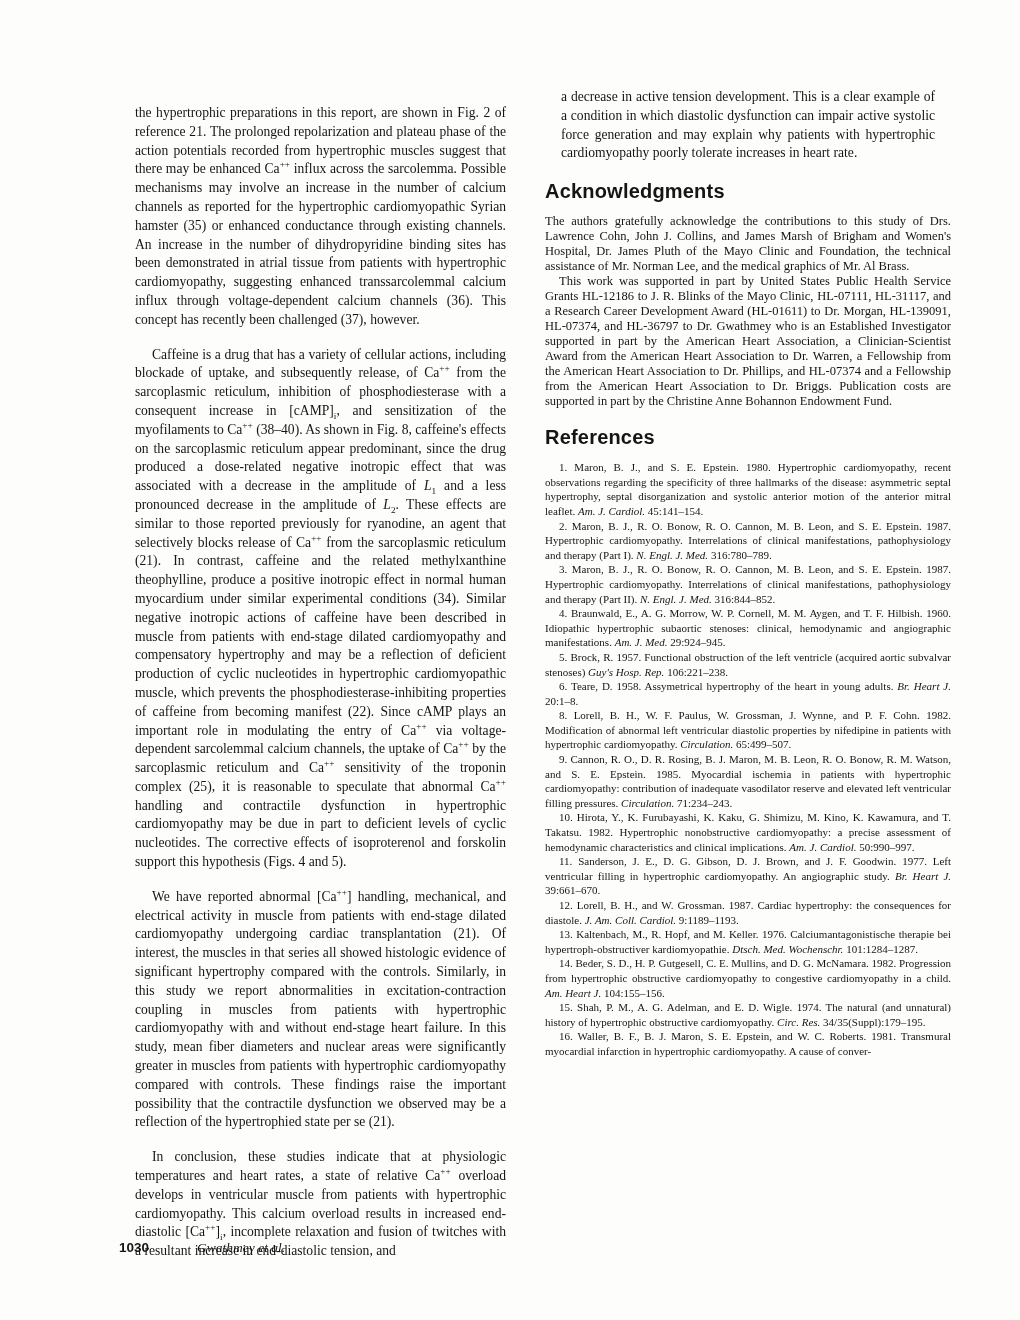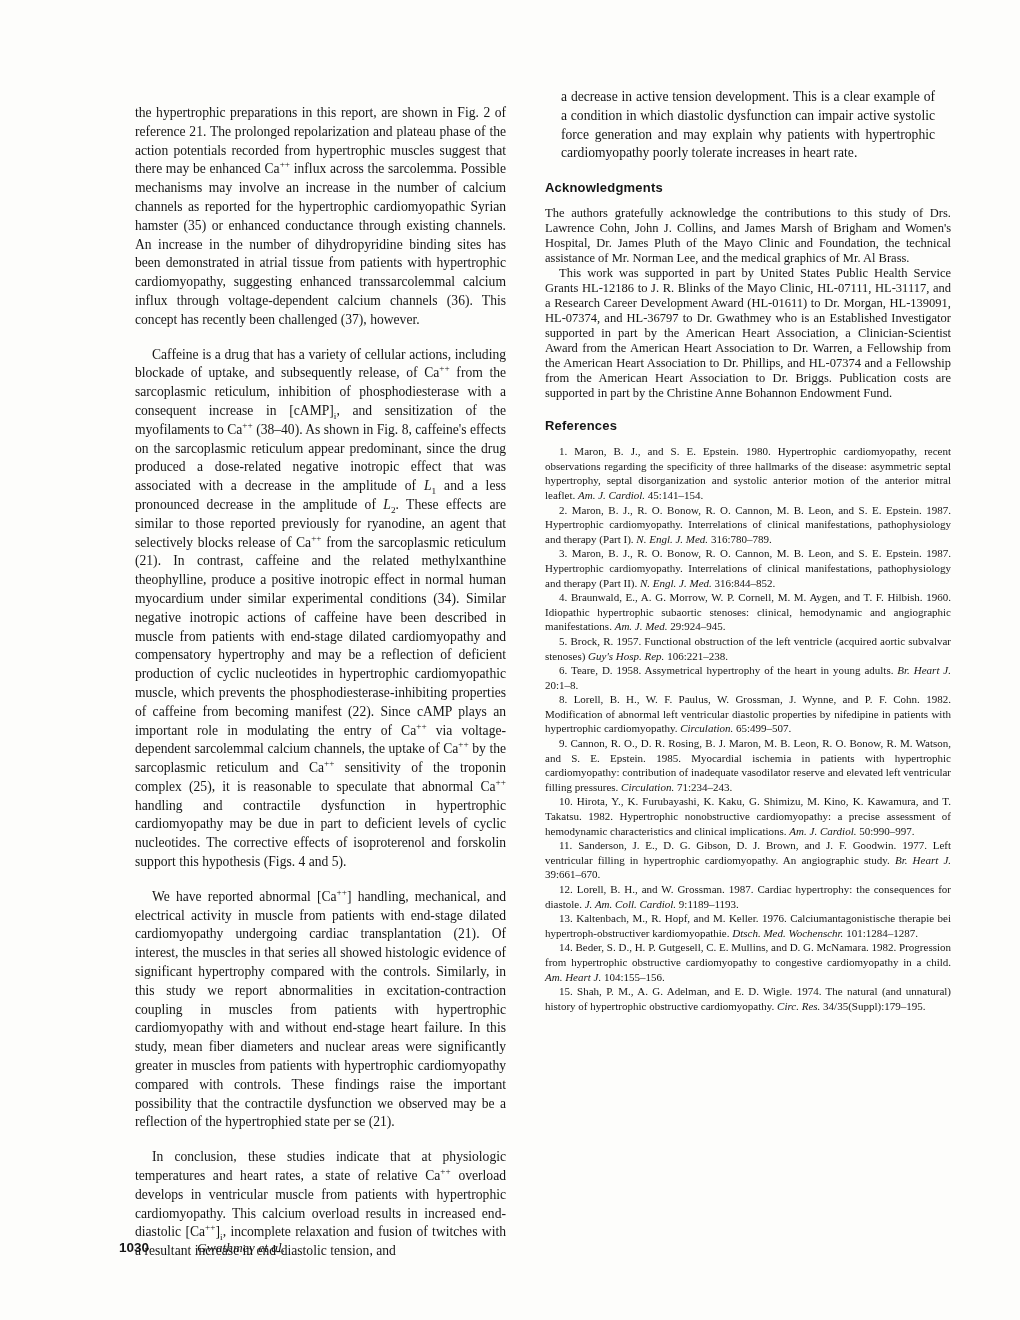--- a/index.html
+++ b/index.html
@@ -20,21 +20,21 @@
   #left-col  { left: 119px; top: 88px; width: 403px; }
   #right-col { left: 545px; top: 72px; width: 406px; }
   p.body {
     font-size: 13.6px;
     line-height: 18.8px;
     margin: 16px;
   }
   p.indent { text-indent: 17px; }
   .sect-heading {
     font-family: "Liberation Sans", sans-serif;
-    font-size: 13px;
+    font-size: 20px;
     font-weight: 700;
     text-align: left;
     margin: 17px 0 11px 0;
     letter-spacing: 0.2px;
   }
   .ack p {
     font-size: 12.5px;
     line-height: 15px;
     margin: 0;
   }
@@ -92,20 +92,21 @@
       <p class="ref">5. Brock, R. 1957. Functional obstruction of the left ventricle (acquired aortic subvalvar stenoses) <i>Guy's Hosp. Rep.</i> 106:221–238.</p>
       <p class="ref">6. Teare, D. 1958. Assymetrical hypertrophy of the heart in young adults. <i>Br. Heart J.</i> 20:1–8.</p>
       <p class="ref">8. Lorell, B. H., W. F. Paulus, W. Grossman, J. Wynne, and P. F. Cohn. 1982. Modification of abnormal left ventricular diastolic properties by nifedipine in patients with hypertrophic cardiomyopathy. <i>Circulation.</i> 65:499–507.</p>
       <p class="ref">9. Cannon, R. O., D. R. Rosing, B. J. Maron, M. B. Leon, R. O. Bonow, R. M. Watson, and S. E. Epstein. 1985. Myocardial ischemia in patients with hypertrophic cardiomyopathy: contribution of inadequate vasodilator reserve and elevated left ventricular filling pressures. <i>Circulation.</i> 71:234–243.</p>
       <p class="ref">10. Hirota, Y., K. Furubayashi, K. Kaku, G. Shimizu, M. Kino, K. Kawamura, and T. Takatsu. 1982. Hypertrophic nonobstructive cardiomyopathy: a precise assessment of hemodynamic characteristics and clinical implications. <i>Am. J. Cardiol.</i> 50:990–997.</p>
       <p class="ref">11. Sanderson, J. E., D. G. Gibson, D. J. Brown, and J. F. Goodwin. 1977. Left ventricular filling in hypertrophic cardiomyopathy. An angiographic study. <i>Br. Heart J.</i> 39:661–670.</p>
       <p class="ref">12. Lorell, B. H., and W. Grossman. 1987. Cardiac hypertrophy: the consequences for diastole. <i>J. Am. Coll. Cardiol.</i> 9:1189–1193.</p>
       <p class="ref">13. Kaltenbach, M., R. Hopf, and M. Keller. 1976. Calciumantagonistische therapie bei hypertroph-obstructiver kardiomyopathie. <i>Dtsch. Med. Wochenschr.</i> 101:1284–1287.</p>
       <p class="ref">14. Beder, S. D., H. P. Gutgesell, C. E. Mullins, and D. G. McNamara. 1982. Progression from hypertrophic obstructive cardiomyopathy to congestive cardiomyopathy in a child. <i>Am. Heart J.</i> 104:155–156.</p>
       <p class="ref">15. Shah, P. M., A. G. Adelman, and E. D. Wigle. 1974. The natural (and unnatural) history of hypertrophic obstructive cardiomyopathy. <i>Circ. Res.</i> 34/35(Suppl):179–195.</p>
+      <p class="ref">16. Waller, B. F., B. J. Maron, S. E. Epstein, and W. C. Roberts. 1981. Transmural myocardial infarction in hypertrophic cardiomyopathy. A cause of conver-</p>
     </div>
   </div>
 
   <div class="page-footer">
     <span class="page-num">1030</span><span class="running-authors">Gwathmey et al.</span>
   </div>
 
 </div>
 
 </body></html>

